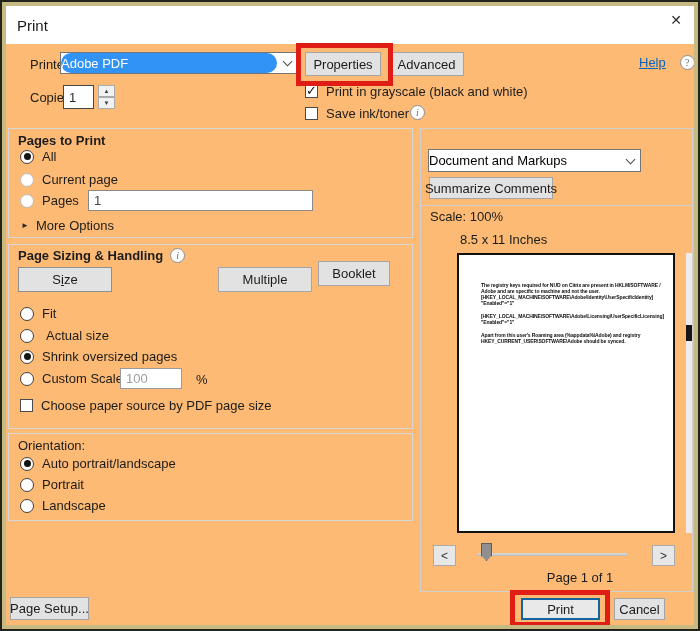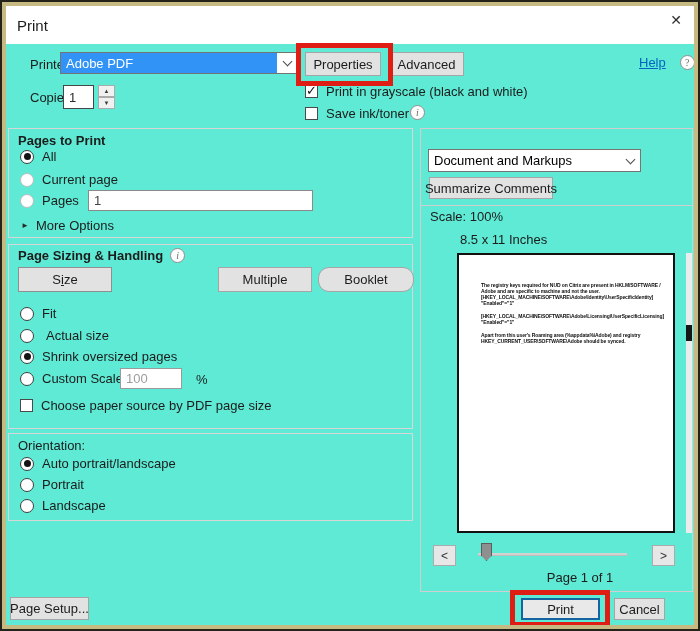--- a/index.html
+++ b/index.html
@@ -1,34 +1,34 @@
 <!DOCTYPE html>
 <html><head>
 <meta charset="utf-8">
 <style>
   html,body{margin:0;padding:0;background:#888;}
   *{box-sizing:border-box;font-family:"Liberation Sans","DejaVu Sans",sans-serif;}
-  .stage{position:relative;width:700px;height:631px;background:#5eead4;overflow:hidden;}
+  .stage{position:relative;width:700px;height:631px;background:#fdba74;overflow:hidden;}
   .frame{position:absolute;inset:0;border:2px solid #23231a;box-shadow:inset 0 0 0 4px #c6b982;pointer-events:none;z-index:60;}
   .titlebar{position:absolute;left:6px;top:6px;width:688px;height:38px;background:#ffffff;display:flex;align-items:center;}
   .title{font-size:15px;color:#1b1b1b;padding-left:11px;}
   .close{position:absolute;right:14px;top:10px;width:20px;height:20px;display:flex;align-items:center;justify-content:center;font-size:14px;color:#2e2e2e;cursor:pointer;}
   .lbl{position:absolute;font-size:13px;color:#1c1c1c;white-space:nowrap;}
   .bold{font-weight:bold;}
   .gray{color:#9d9d9d;}
   .btn{position:absolute;background:#e2e2e2;border:1px solid #a5a5a5;font-size:13px;color:#1c1c1c;display:flex;align-items:center;justify-content:center;white-space:nowrap;cursor:pointer;}
   .section{position:absolute;border:1px solid #d7d7d7;}
   .opt{position:absolute;display:flex;align-items:center;gap:8px;font-size:13px;color:#1c1c1c;white-space:nowrap;}
   .radio{width:14px;height:14px;min-width:14px;border-radius:50%;border:1px solid #3f3f3f;background:#fff;position:relative;}
   .radio.sel::after{content:"";position:absolute;left:2.5px;top:2.5px;width:7px;height:7px;border-radius:50%;background:#141414;}
   .radio.dis{border-color:#bdbdbd;}
   .cb{width:13px;height:13px;min-width:13px;border:1px solid #4a4a4a;background:#fff;position:relative;}
   .cb .mark{position:absolute;left:0px;top:-3px;font-size:13px;font-weight:bold;color:#101010;}
   .select{position:absolute;display:flex;align-items:stretch;border:1px solid #747474;background:#fff;}
-  .select .val{flex:1;font-size:13px;display:flex;align-items:center;padding-left:5px;overflow:hidden;}
+  .select .val{flex:1;font-size:13px;display:flex;align-items:center;overflow:hidden;border-radius:10px;}
   .select .chevcell{width:20px;display:flex;align-items:center;justify-content:center;background:#fff;}
   .chev{width:7px;height:7px;border-right:1.5px solid #4c4c4c;border-bottom:1.5px solid #4c4c4c;transform:rotate(45deg);margin-top:-3px;}
   .info{width:15px;height:15px;min-width:15px;border:1px solid #8f8f8f;border-radius:50%;color:#6e6e6e;font-size:10px;font-style:italic;display:inline-flex;align-items:center;justify-content:center;font-family:"Liberation Serif",serif;background:#fdfdfd;}
   .redbox{position:absolute;border:5px solid #e01d15;background:transparent;z-index:40;pointer-events:none;}
   .input{position:absolute;background:#fff;border:1px solid #8a8a8a;font-size:13px;color:#2a2a2a;display:flex;align-items:center;padding-left:5px;}
   .spincell{width:17px;height:12px;border:1px solid #ababab;background:#f1f1f1;display:flex;align-items:center;justify-content:center;font-size:6px;color:#3c3c3c;cursor:pointer;}
   .page{position:absolute;background:#fff;border:2px solid #111;}
   .docline{font-size:5px;line-height:6px;font-weight:bold;color:#0c0c0c;white-space:nowrap;overflow:hidden;letter-spacing:-0.1px;}
   .mt{margin-top:7px;}
   .navbtn{position:absolute;width:23px;height:21px;background:#e7e7e7;border:1px solid #ababab;font-size:12px;color:#333;display:flex;align-items:center;justify-content:center;cursor:pointer;}
@@ -107,21 +107,21 @@
   <div class="lbl bold" style="left:18px;top:248px;display:flex;align-items:center;gap:7px;">
     <span>Page Sizing &amp; Handling</span>
     <span class="info" style="font-weight:normal;">i</span>
   </div>
   <button class="btn" style="left:18px;top:267px;width:94px;height:25px;border-color:#8f8f8f;">
       <span>S</span>
       <u class="acc">i</u>
       <span>ze</span>
     </button>
   <button class="btn" style="left:218px;top:267px;width:94px;height:25px;">Multiple</button>
-  <button class="btn" style="left:318px;top:267px;width:96px;height:25px;border-radius:11px;">Booklet</button>
+  <button class="btn" style="left:318px;top:261px;width:72px;height:25px;">Booklet</button>
   <div class="opt" style="left:20px;top:306px;">
     <span class="radio"></span>
     <span>Fit</span>
   </div>
   <div class="opt" style="left:20px;top:328px;gap:12px;">
     <span class="radio"></span>
     <span>Actual size</span>
   </div>
   <div class="opt" style="left:20px;top:349px;">
     <span class="radio sel"></span>

